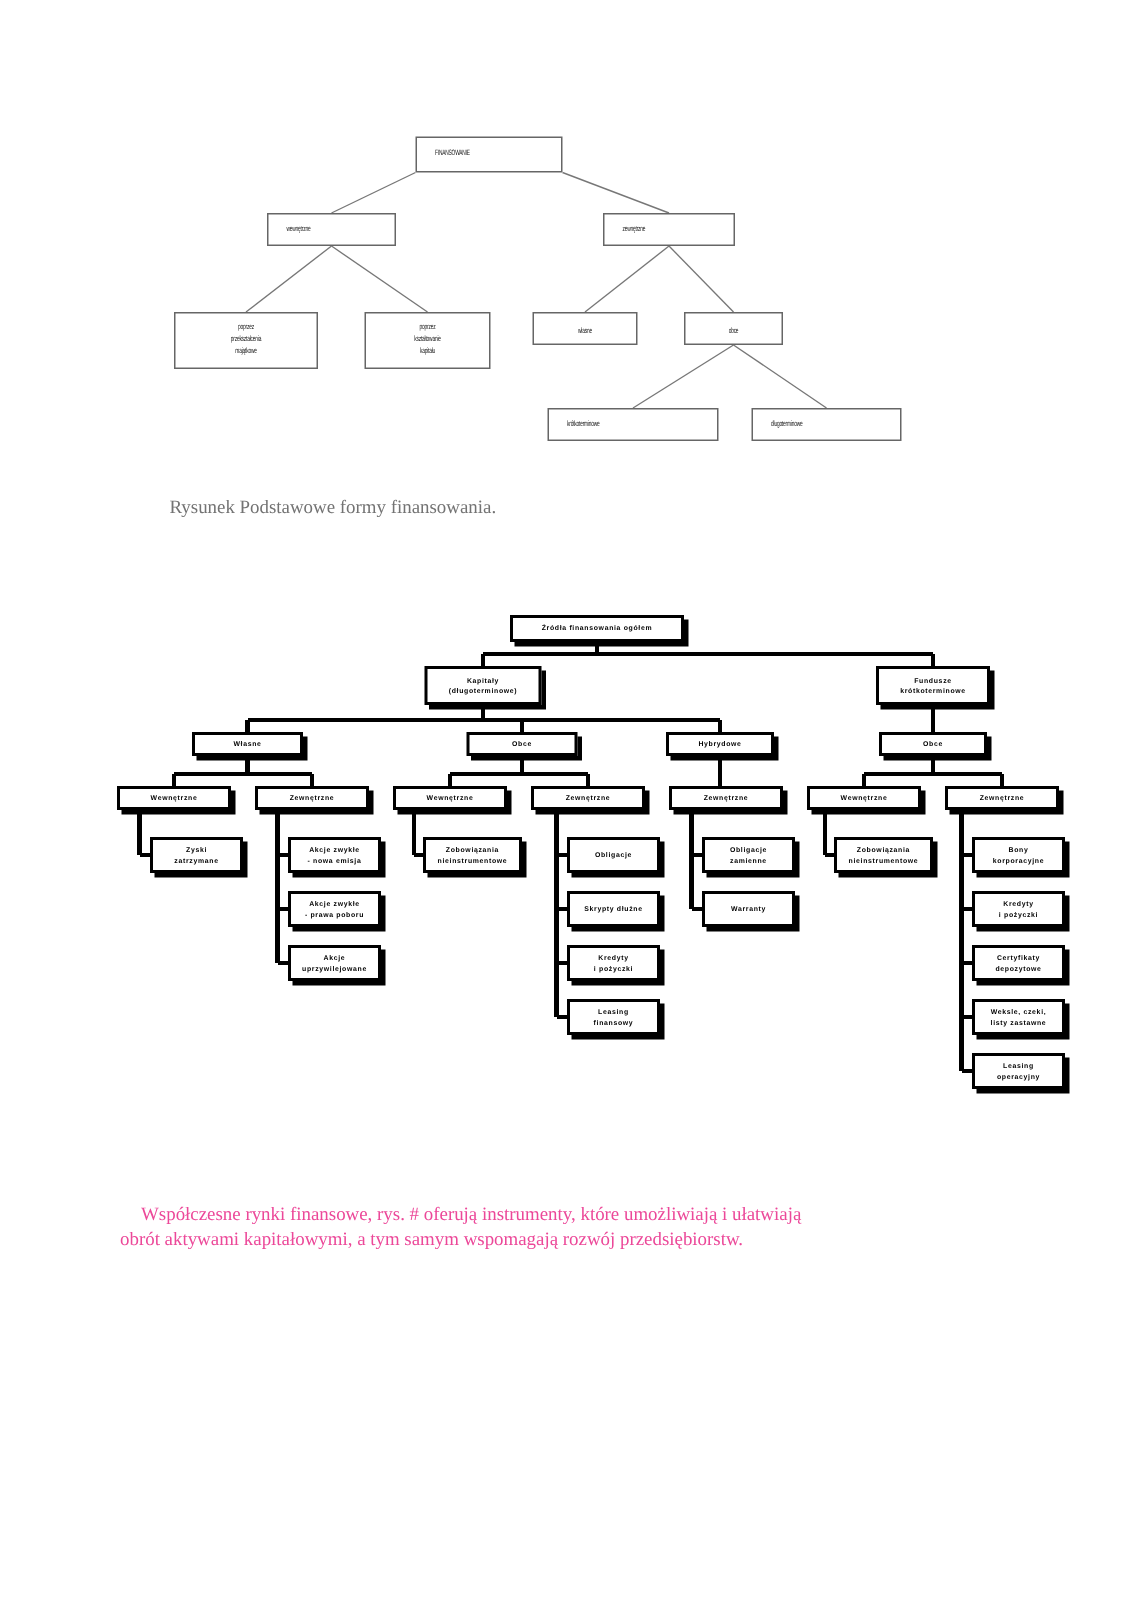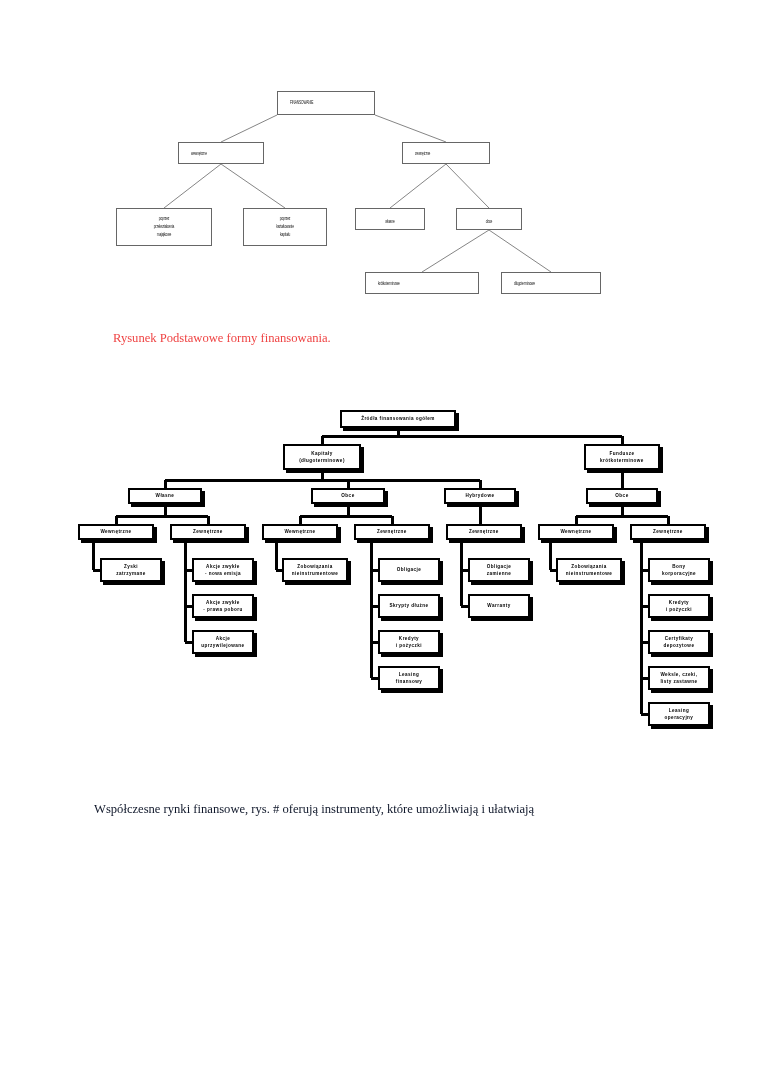--- a/index.html
+++ b/index.html
@@ -31,23 +31,23 @@
          box-sizing:border-box;
          display:flex;align-items:center;justify-content:center;
          font-family:"Liberation Sans",sans-serif;
          font-weight:bold;font-size:4.6px;line-height:7.2px;
          letter-spacing:0.45px;text-align:center;color:#000;
          padding:1px 2px;}
   .d2box span{display:block;white-space:pre-line;}
 
   
   .caption{position:absolute;font-family:"Liberation Serif",serif;
-           font-size:12.6px;color:#ef4444;white-space:nowrap;text-align:center;}
+           font-size:12.6px;color:#737373;white-space:nowrap;text-align:center;}
   .para{position:absolute;font-family:"Liberation Serif",serif;
-        font-size:12.6px;line-height:17px;color:#0f172a;width:580px;}
+        font-size:12.6px;line-height:17px;color:#ec4899;width:580px;}
   .para .ind{display:block;text-indent:14px;}
 </style>
 </head>
 <body>
 
 <div class="page">
 
   <div id="diagram1">
     <svg width="760" height="320">
       <g stroke="#777" stroke-width="0.9" fill="none">
@@ -240,15 +240,16 @@
         <span>Weksle, czeki,
 listy zastawne</span>
       </div><div class="d2box" style="left: 648px; top: 307px; width: 62px; height: 24px;">
         <span>Leasing
 operacyjny</span>
       </div></div>
 
 
   <div class="para" style="left:80px;top:801px;">
     <span class="ind">Współczesne rynki finansowe, rys. # oferują instrumenty, które umożliwiają i ułatwiają</span>
+    <span>obrót aktywami kapitałowymi, a tym samym wspomagają rozwój przedsiębiorstw.</span>
   </div>
 
 </div>
 
 </body></html>

